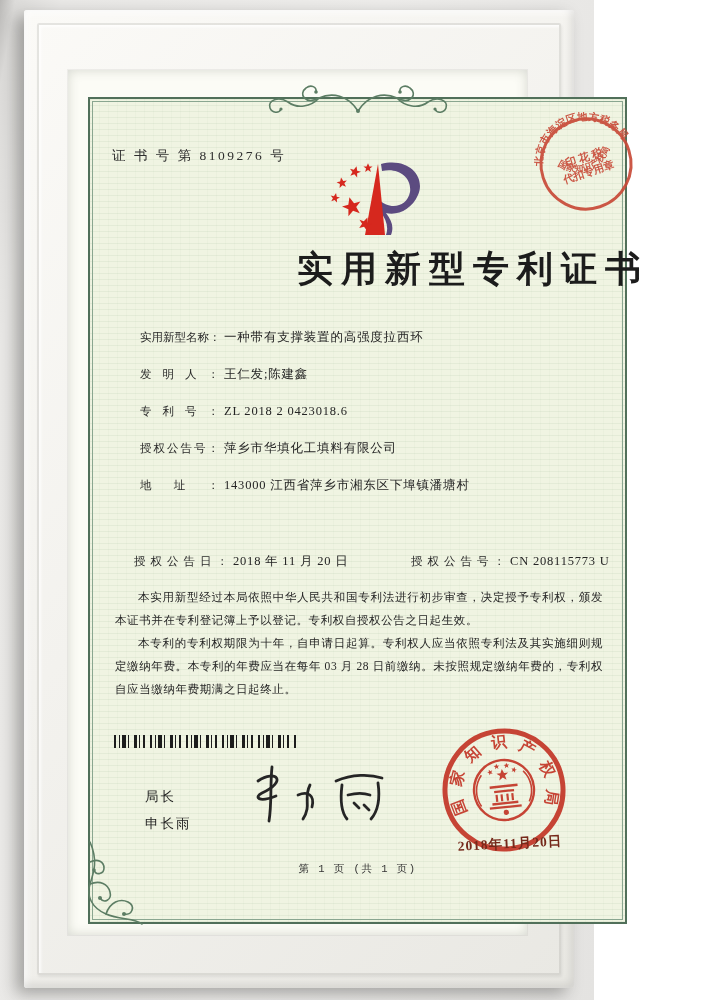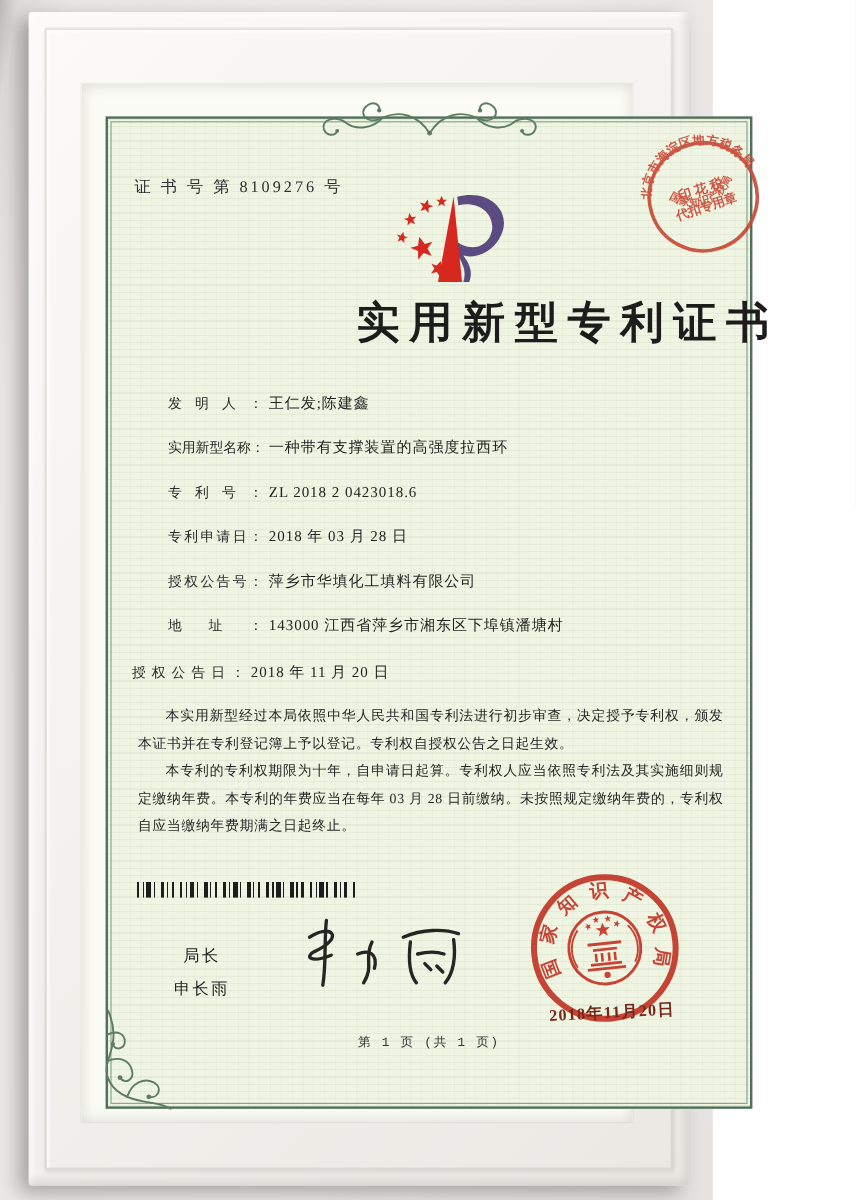--- a/index.html
+++ b/index.html
@@ -26,36 +26,36 @@
   .tax-stamp{position:absolute;left:444px;top:13px;opacity:.92;}
   .logo{position:absolute;left:232px;top:62px;}
   .title{position:absolute;left:0;top:146px;width:100%;text-align:right;
        font-size:36px;font-weight:bold;letter-spacing:8px;color:#1c1c1c;margin-left:24px;}
   .fields{position:absolute;left:50px;top:228px;right:20px;}
   .field-row{margin-bottom:21.5px;height:15.5px;white-space:nowrap;}
   .flabel{display:inline-block;width:79px;text-align:justify;text-align-last:justify;
        font-size:11.5px;color:#2a2a2a;vertical-align:baseline;}
   .fvalue{font-size:12.5px;margin-left:5px;letter-spacing:.8px;color:#242424;}
   .grant-row{position:absolute;left:20px;top:452px;width:505px;white-space:nowrap;}
-  .grant-row .flabel{width:94px;}
+  .grant-row .flabel{width:94px;margin-left:24px;}
   .grant-pair2{position:absolute;left:277px;top:0;}
   .paras{position:absolute;left:25px;top:487px;width:488px;}
   .paras p{margin:0;text-indent:2em;text-align:justify;font-size:11.5px;line-height:23px;
        letter-spacing:.6px;color:#262626;}
   .barcode{position:absolute;left:24px;top:636px;width:182px;height:13px;
        background:repeating-linear-gradient(90deg,
         #1d1d1d 0 2px,transparent 2px 5px,
         #1d1d1d 5px 6px,transparent 6px 8px,
         #1d1d1d 8px 12px,transparent 12px 14px,
         #1d1d1d 14px 15px,transparent 15px 20px,
         #1d1d1d 20px 23px,transparent 23px 25px,
         #1d1d1d 25px 26px,transparent 26px 29px,
         #1d1d1d 29px 31px,transparent 31px 36px);}
   .director{position:absolute;left:55px;top:684px;font-size:13.5px;line-height:27px;
-       letter-spacing:2px;color:#1f1f1f;font-family:"Liberation Sans","DejaVu Sans",sans-serif;text-align:center;}
+       letter-spacing:2px;color:#1f1f1f;font-family:"Liberation Sans","DejaVu Sans",sans-serif;}
   .signature{position:absolute;left:150px;top:660px;}
   .seal{position:absolute;left:347px;top:624px;opacity:.95;}
   .seal-date{position:absolute;left:345px;top:736px;width:150px;text-align:center;
        font-size:13.5px;font-weight:bold;letter-spacing:1px;color:#75281a;transform:rotate(-3deg);}
   .footer{position:absolute;left:0;top:763px;width:100%;text-align:center;
        font-size:10.5px;letter-spacing:1.5px;color:#333;font-family:Liberation Mono, monospace;}
   .stamp-text{fill:#c84a38;font-family:"Liberation Serif","DejaVu Serif",serif;}
   .seal-red{fill:#c43b2c;}
 </style>
 </head>
@@ -130,30 +130,32 @@
             <use href="#star" transform="translate(20,22) scale(0.55) rotate(-10)"></use>
             <use href="#star" transform="translate(33,11) scale(0.6) rotate(15)"></use>
             <use href="#star" transform="translate(46,7) scale(0.48)"></use>
             <use href="#star" transform="translate(43,63) scale(0.7) rotate(20)"></use>
           </g>
         </svg>
 
         <div class="title">实用新型专利证书</div>
 
         <div class="fields">
+            <div class="field-row"><span class="flabel">实用新型名称：</span><span class="fvalue">一种带有支撑装置的高强度拉西环</span></div>
             <div class="field-row"><span class="flabel">发明人：</span><span class="fvalue">王仁发;陈建鑫</span></div>
-            <div class="field-row"><span class="flabel">实用新型名称：</span><span class="fvalue">一种带有支撑装置的高强度拉西环</span></div>
             <div class="field-row"><span class="flabel">专利号：</span><span class="fvalue">ZL 2018 2 0423018.6</span></div>
-            <div class="field-row"><span class="flabel">专利申请日：</span><span class="fvalue">2018 年 03 月 28 日</span></div>
             <div class="field-row"><span class="flabel">授权公告号：</span><span class="fvalue">萍乡市华填化工填料有限公司</span></div>
             <div class="field-row"><span class="flabel">地址：</span><span class="fvalue">143000 江西省萍乡市湘东区下埠镇潘塘村</span></div>
           </div>
 
         <div class="grant-row">
           <span class="flabel">授权公告日：</span><span class="fvalue">2018 年 11 月 20 日</span>
+          <span class="grant-pair2">
+            <span class="flabel">授权公告号：</span><span class="fvalue">CN 208115773 U</span>
+          </span>
         </div>
 
         <div class="paras">
           <p>本实用新型经过本局依照中华人民共和国专利法进行初步审查，决定授予专利权，颁发本证书并在专利登记簿上予以登记。专利权自授权公告之日起生效。</p>
           <p>本专利的专利权期限为十年，自申请日起算。专利权人应当依照专利法及其实施细则规定缴纳年费。本专利的年费应当在每年 03 月 28 日前缴纳。未按照规定缴纳年费的，专利权自应当缴纳年费期满之日起终止。</p>
         </div>
 
         <div class="barcode"></div>
 
         <div class="director">

